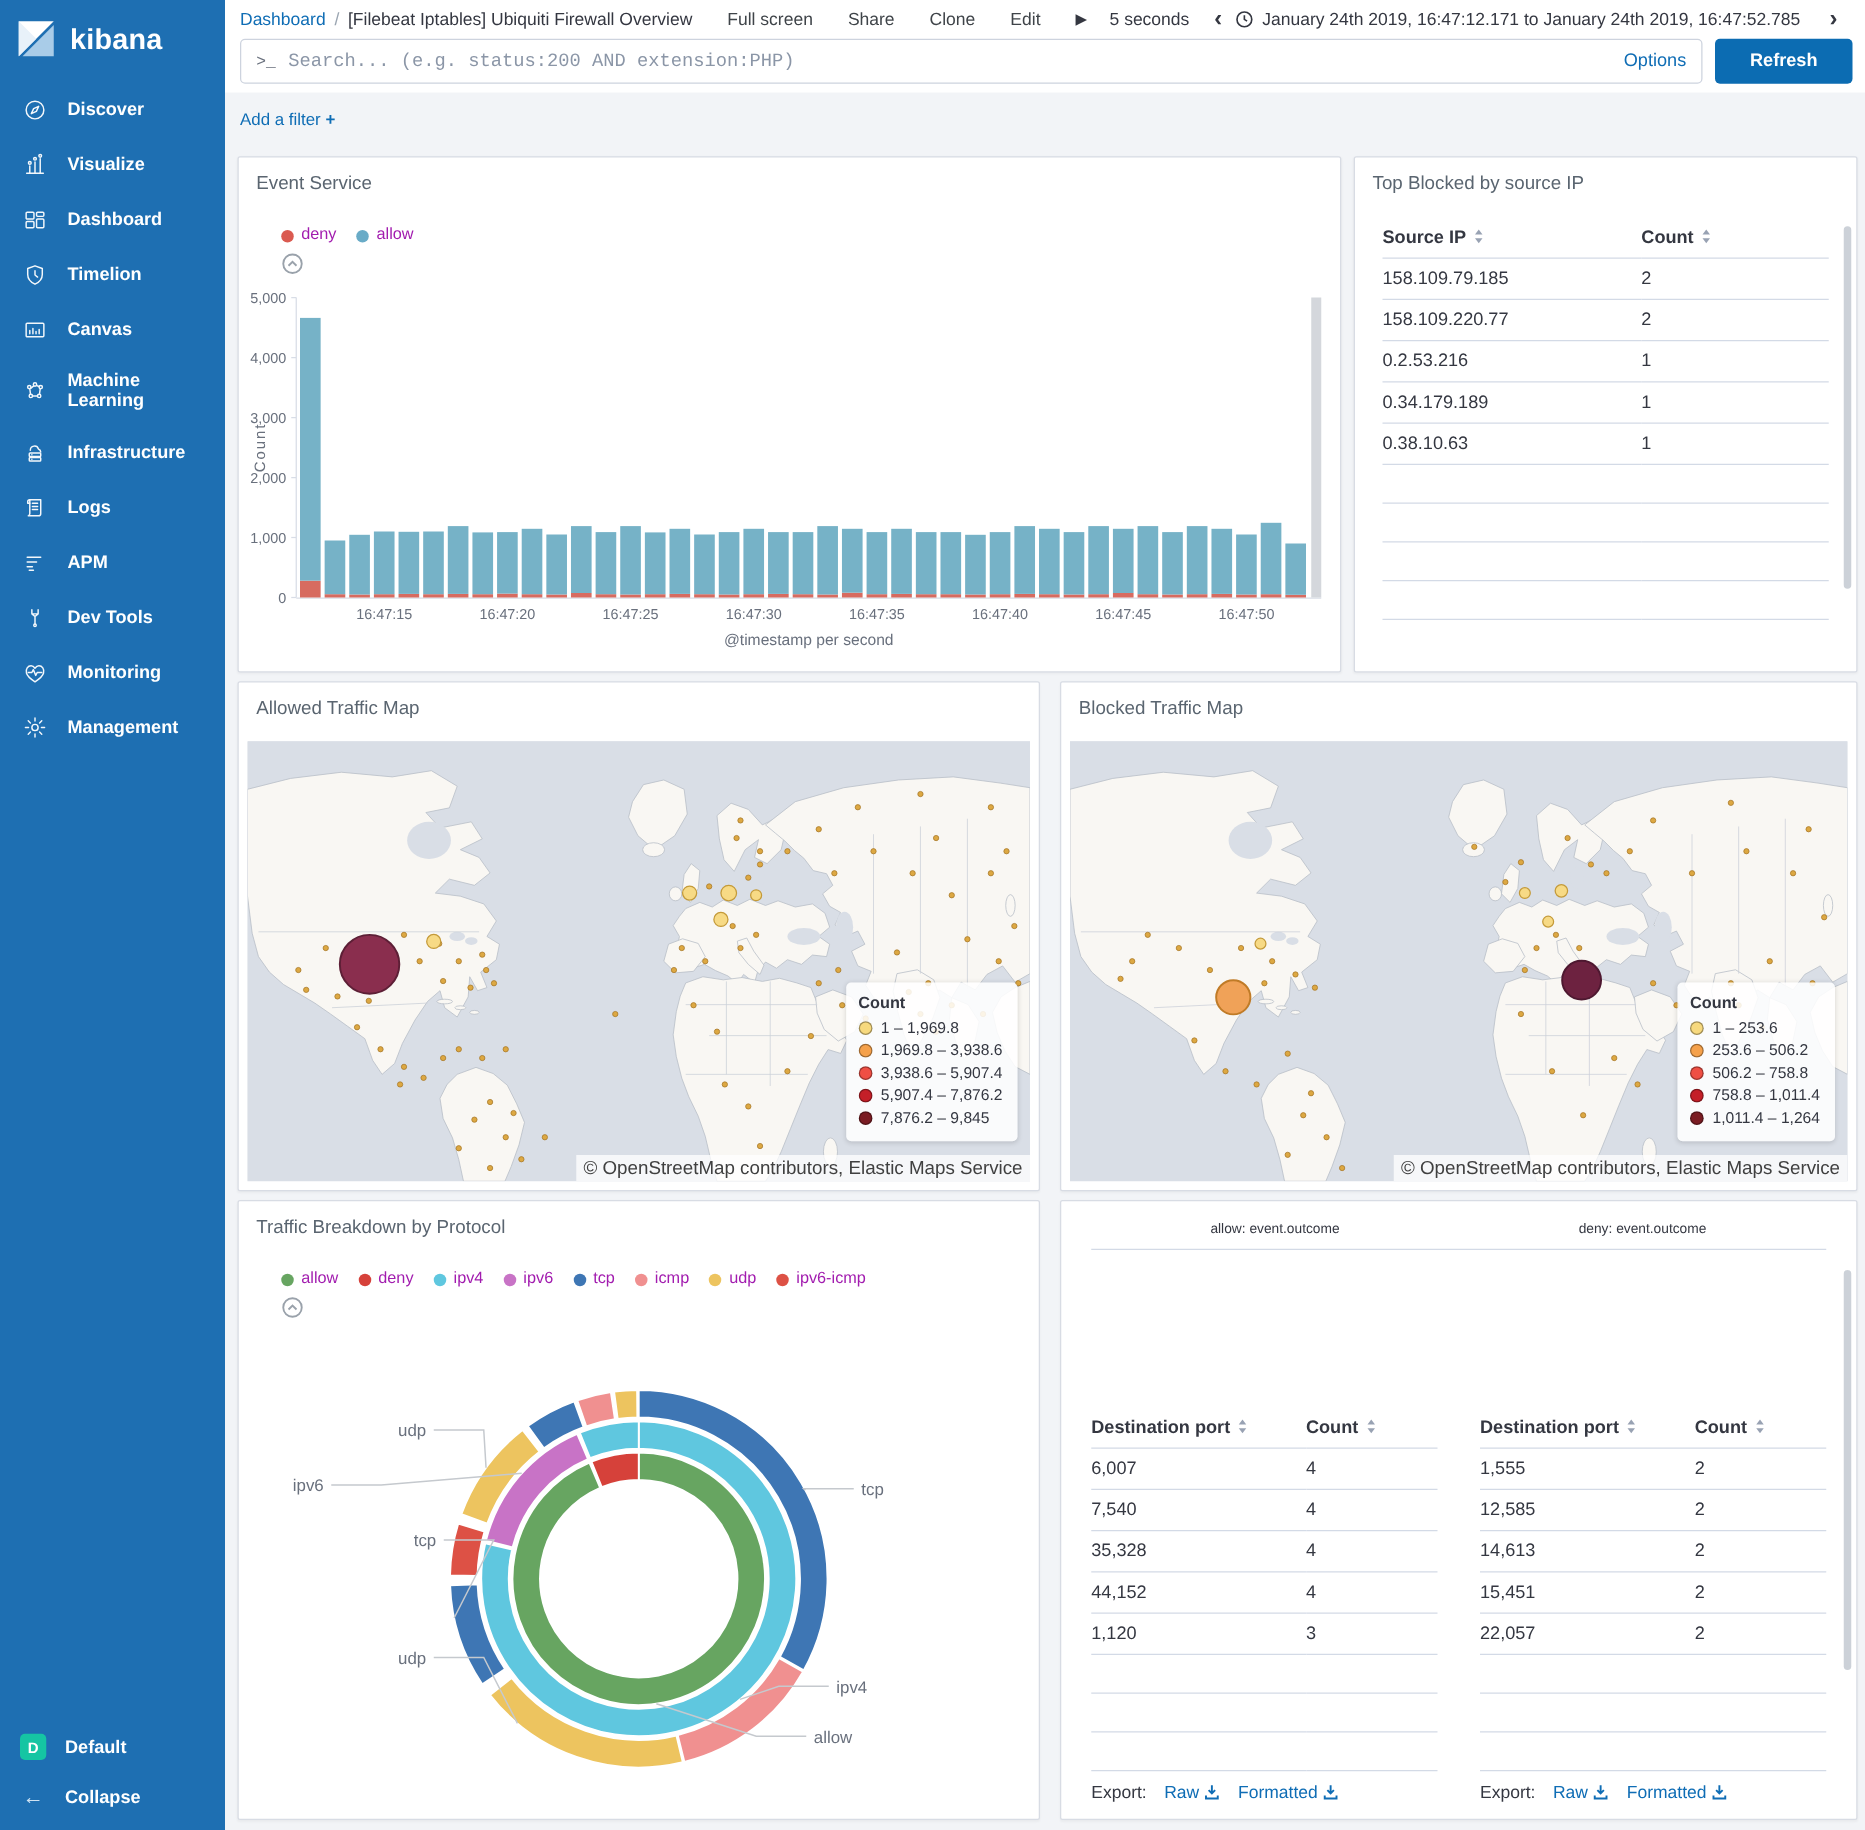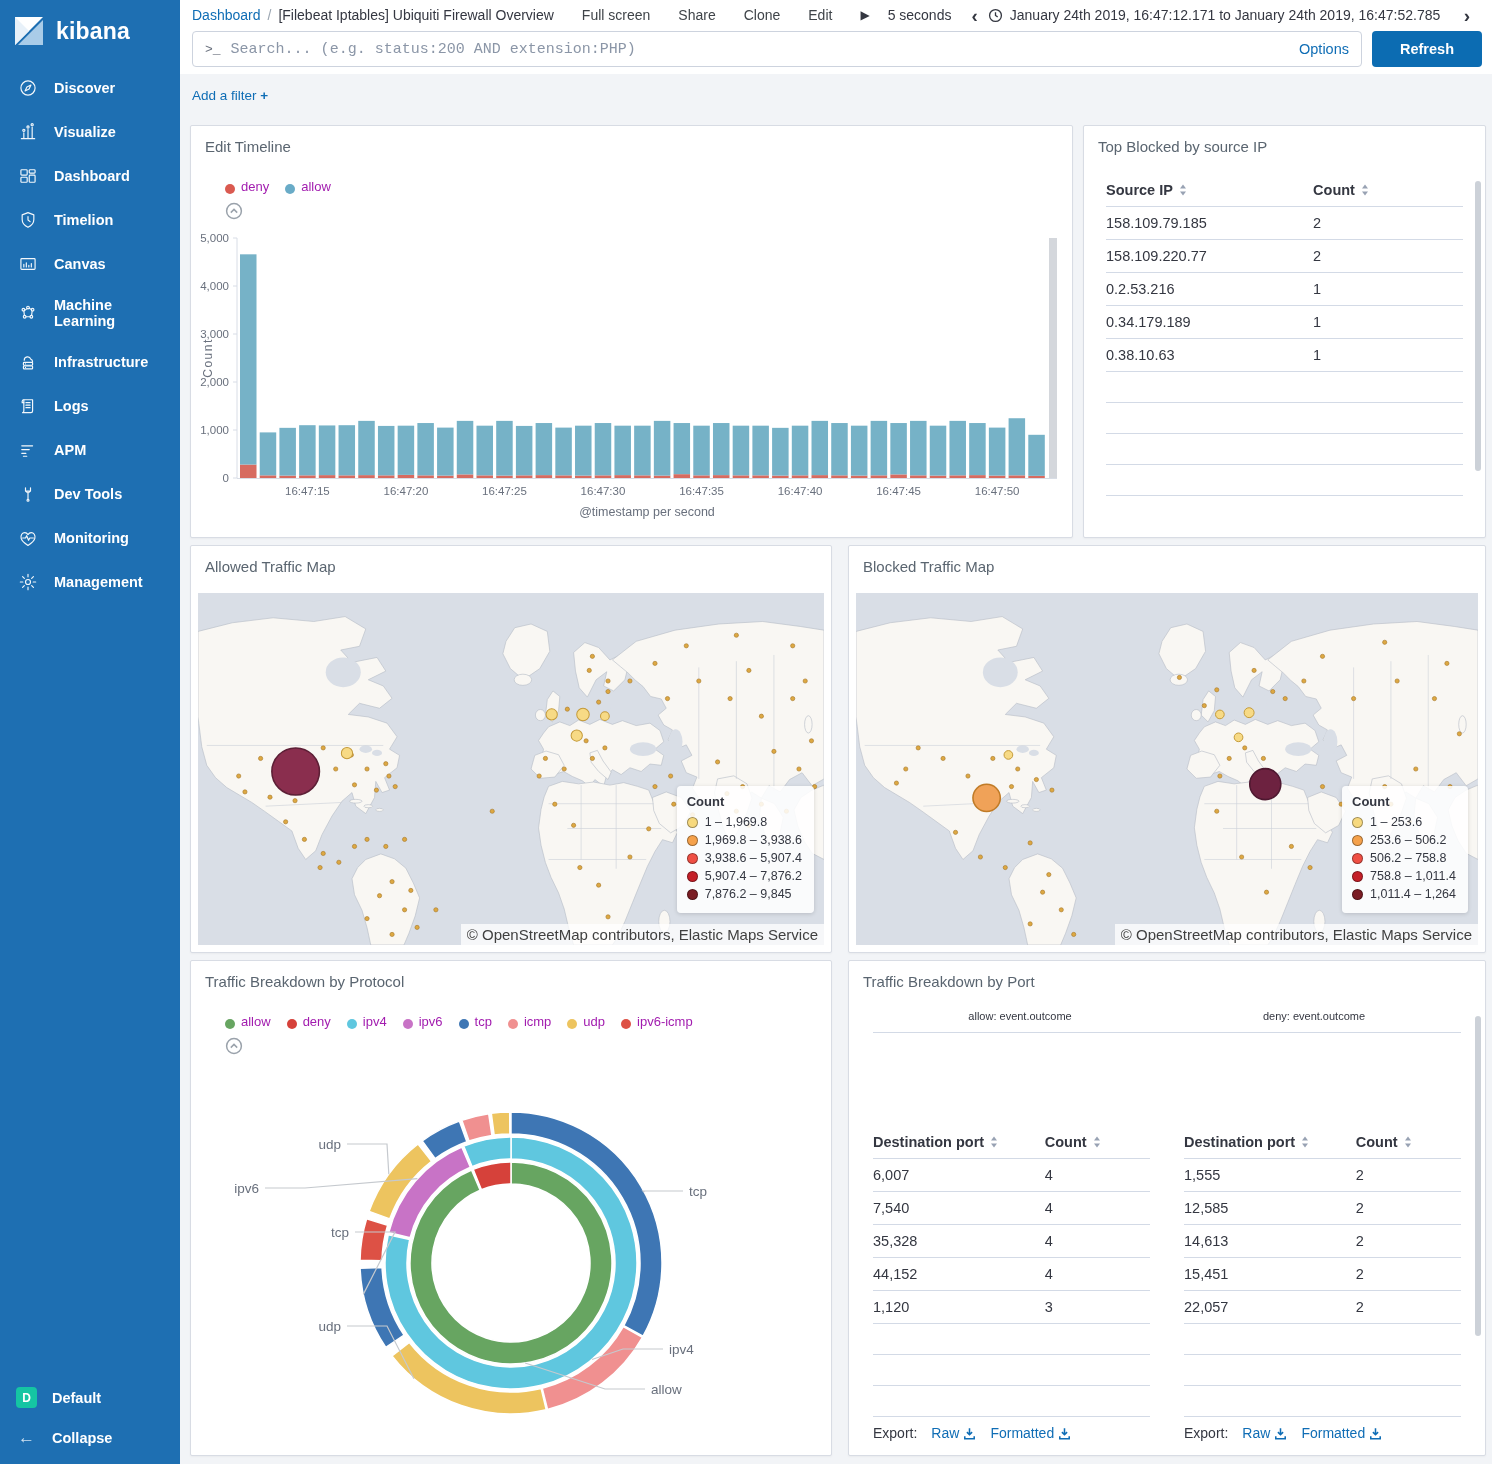--- a/index.html
+++ b/index.html
@@ -272,21 +272,21 @@
       </div>
       <button class="refresh-btn">Refresh</button>
     </div>
   </div>
   <div class="filterrow">
     <span>Add a filter</span>
     <b>+</b>
   </div>
 
   <div class="panel" id="p-timeline">
-    <div class="panel-title">Edit Timeline</div>
+    <div class="panel-title">Event Service</div>
     <div class="legend-row" id="timeline-legend">
         <span class="legend-item">
           <span class="legend-dot" style="background:#da5a50"></span>
           <span>deny</span>
         </span>
         <span class="legend-item">
           <span class="legend-dot" style="background:#69abc7"></span>
           <span>allow</span>
         </span>
       </div>
@@ -825,21 +825,20 @@
           <polyline points="453.3250865216979,131.10979401933048 452,130 492,130" fill="none" stroke="#c5c9ce" stroke-width="1.2"></polyline>
           <text x="498" y="135" font-size="13.5" fill="#69707d" text-anchor="start">tcp</text>
           <polyline points="400.991238820504,298.5215998329912 432,288 472,288" fill="none" stroke="#c5c9ce" stroke-width="1.2"></polyline>
           <text x="478" y="293" font-size="13.5" fill="#69707d" text-anchor="start">ipv4</text>
           <polyline points="334.05648319696667,302.0170749428986 414,328 454,328" fill="none" stroke="#c5c9ce" stroke-width="1.2"></polyline>
           <text x="460" y="333" font-size="13.5" fill="#69707d" text-anchor="start">allow</text>
         </svg></div>
   </div>
 
   <div class="panel" id="p-port">
-    <div class="panel-title">Traffic Breakdown by Port</div>
     <div class="outcome-headers">
       <div class="oc">allow: event.outcome</div>
       <div class="oc">deny: event.outcome</div>
     </div>
     <div class="port-groups">
       <div class="port-group">
         <table class="kb">
             <colgroup>
               <col style="width:62%">
               <col>

